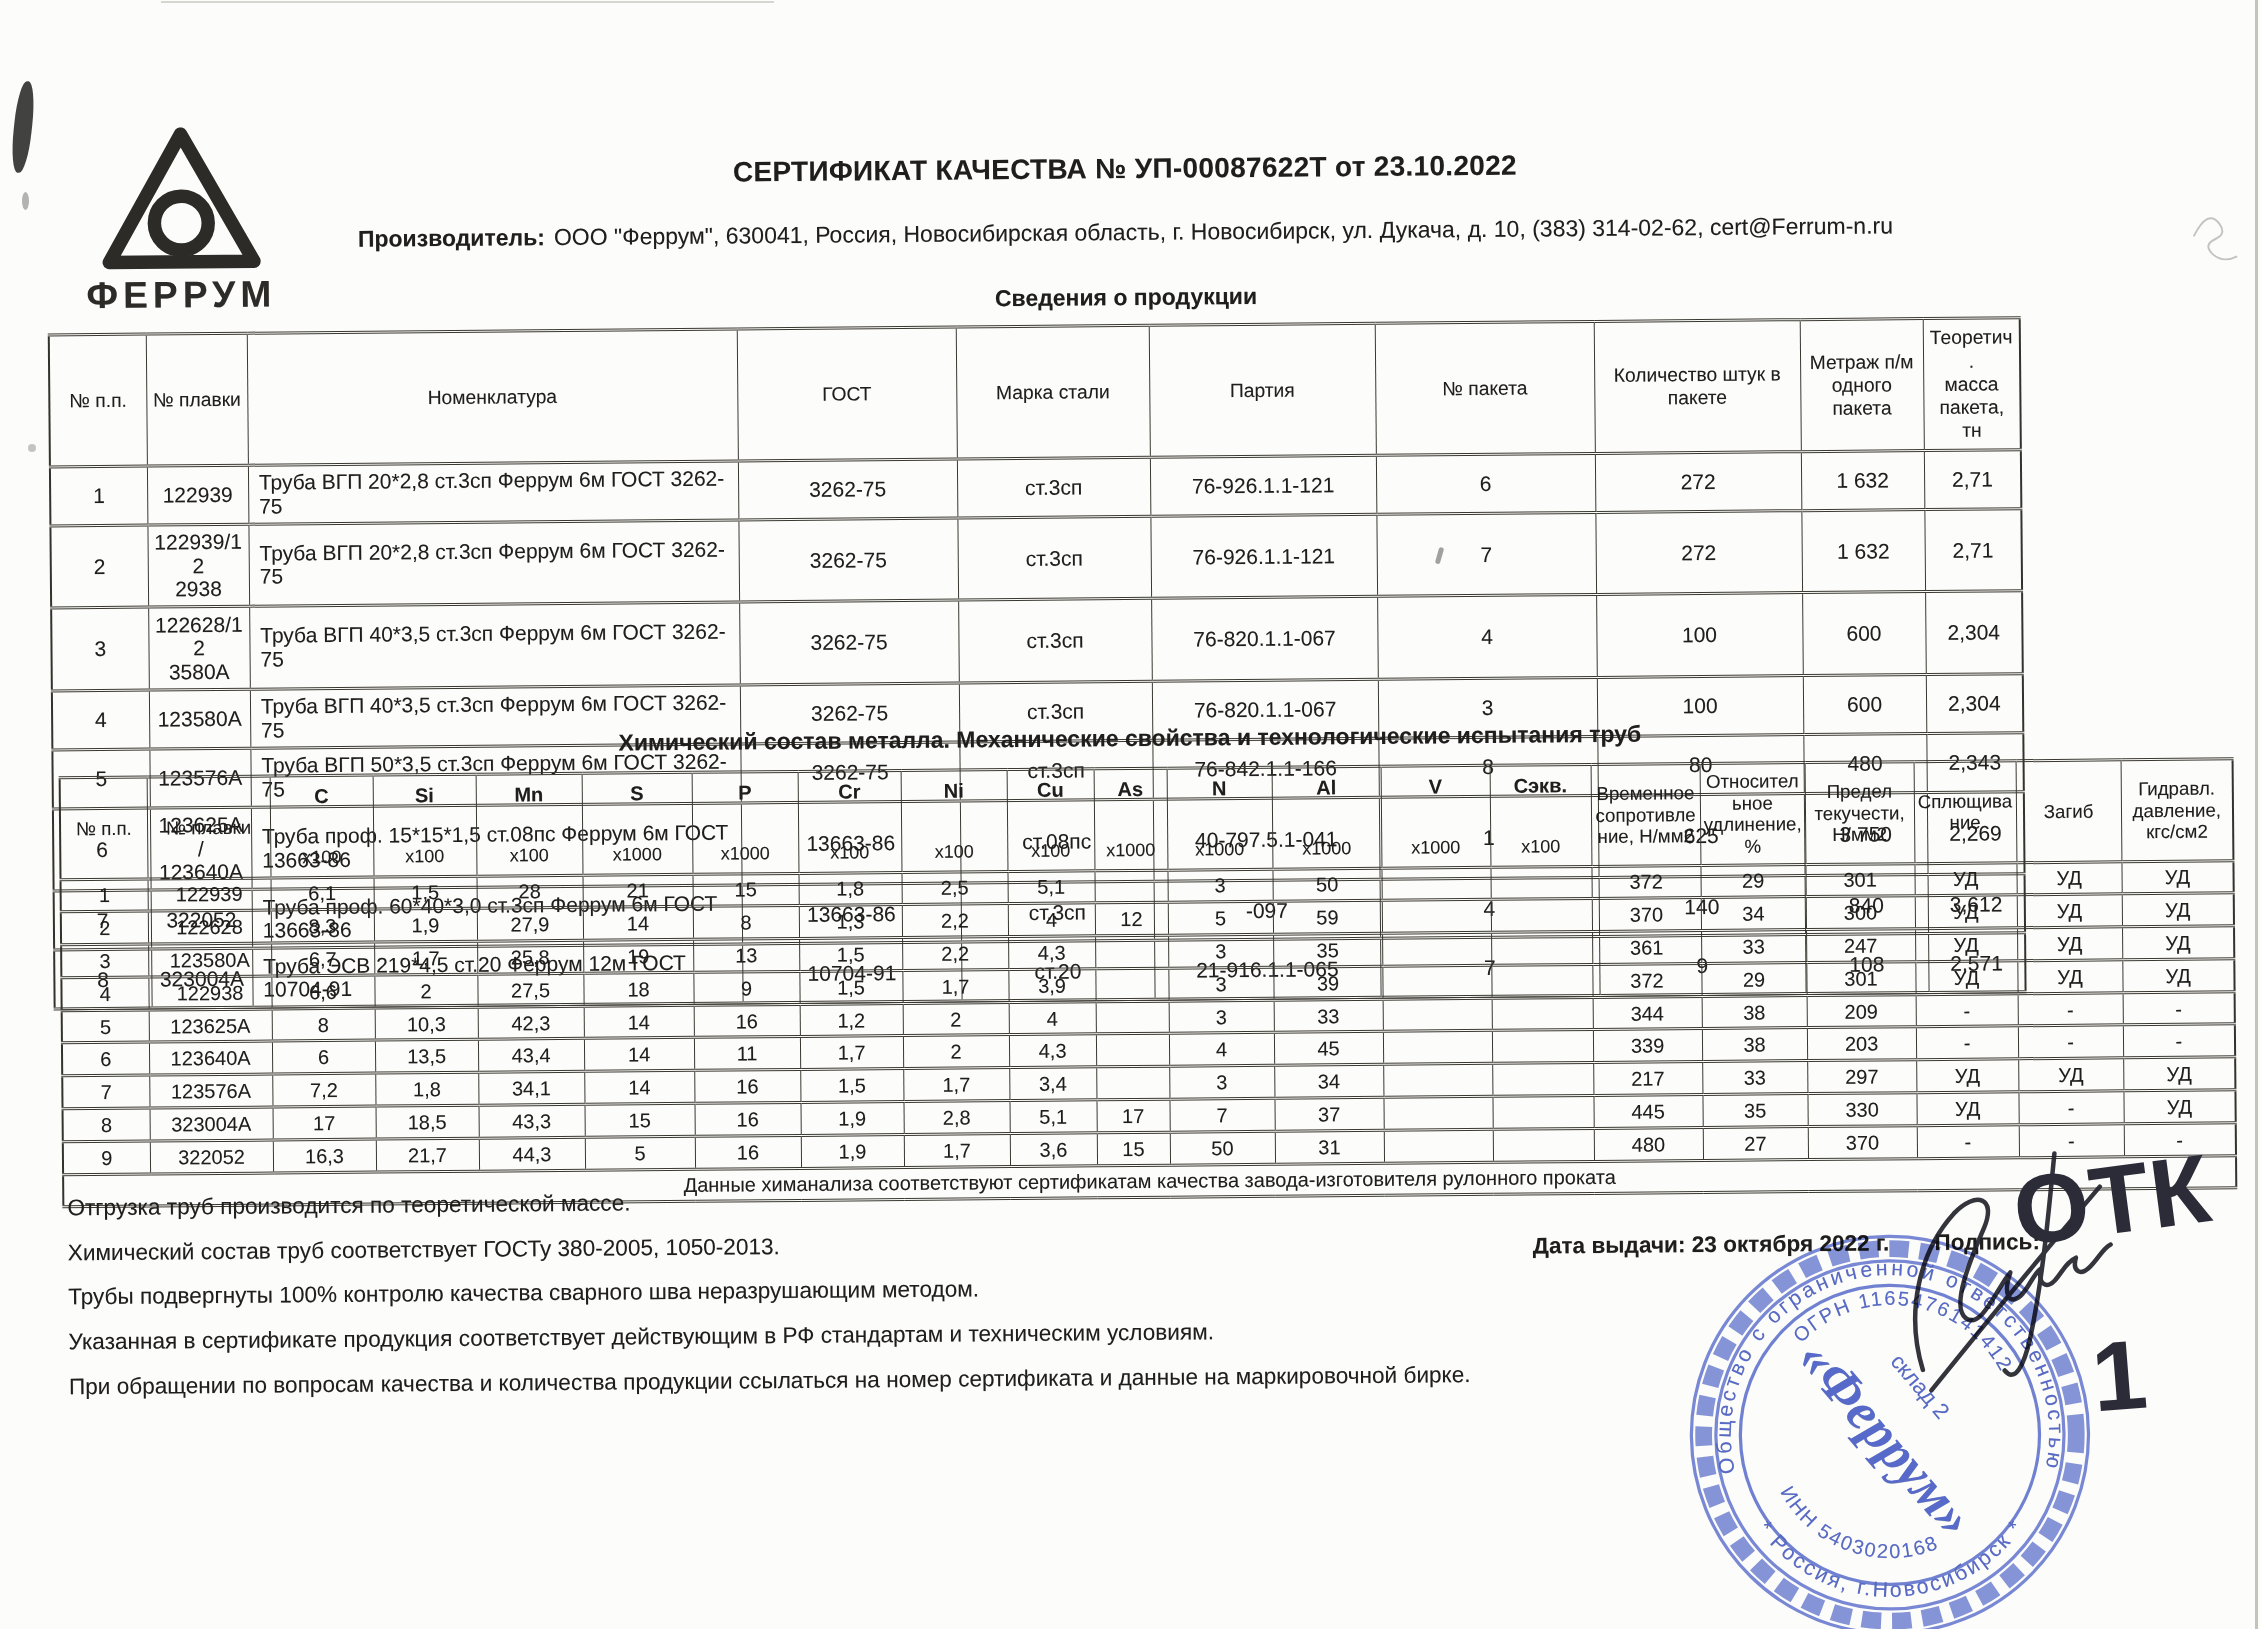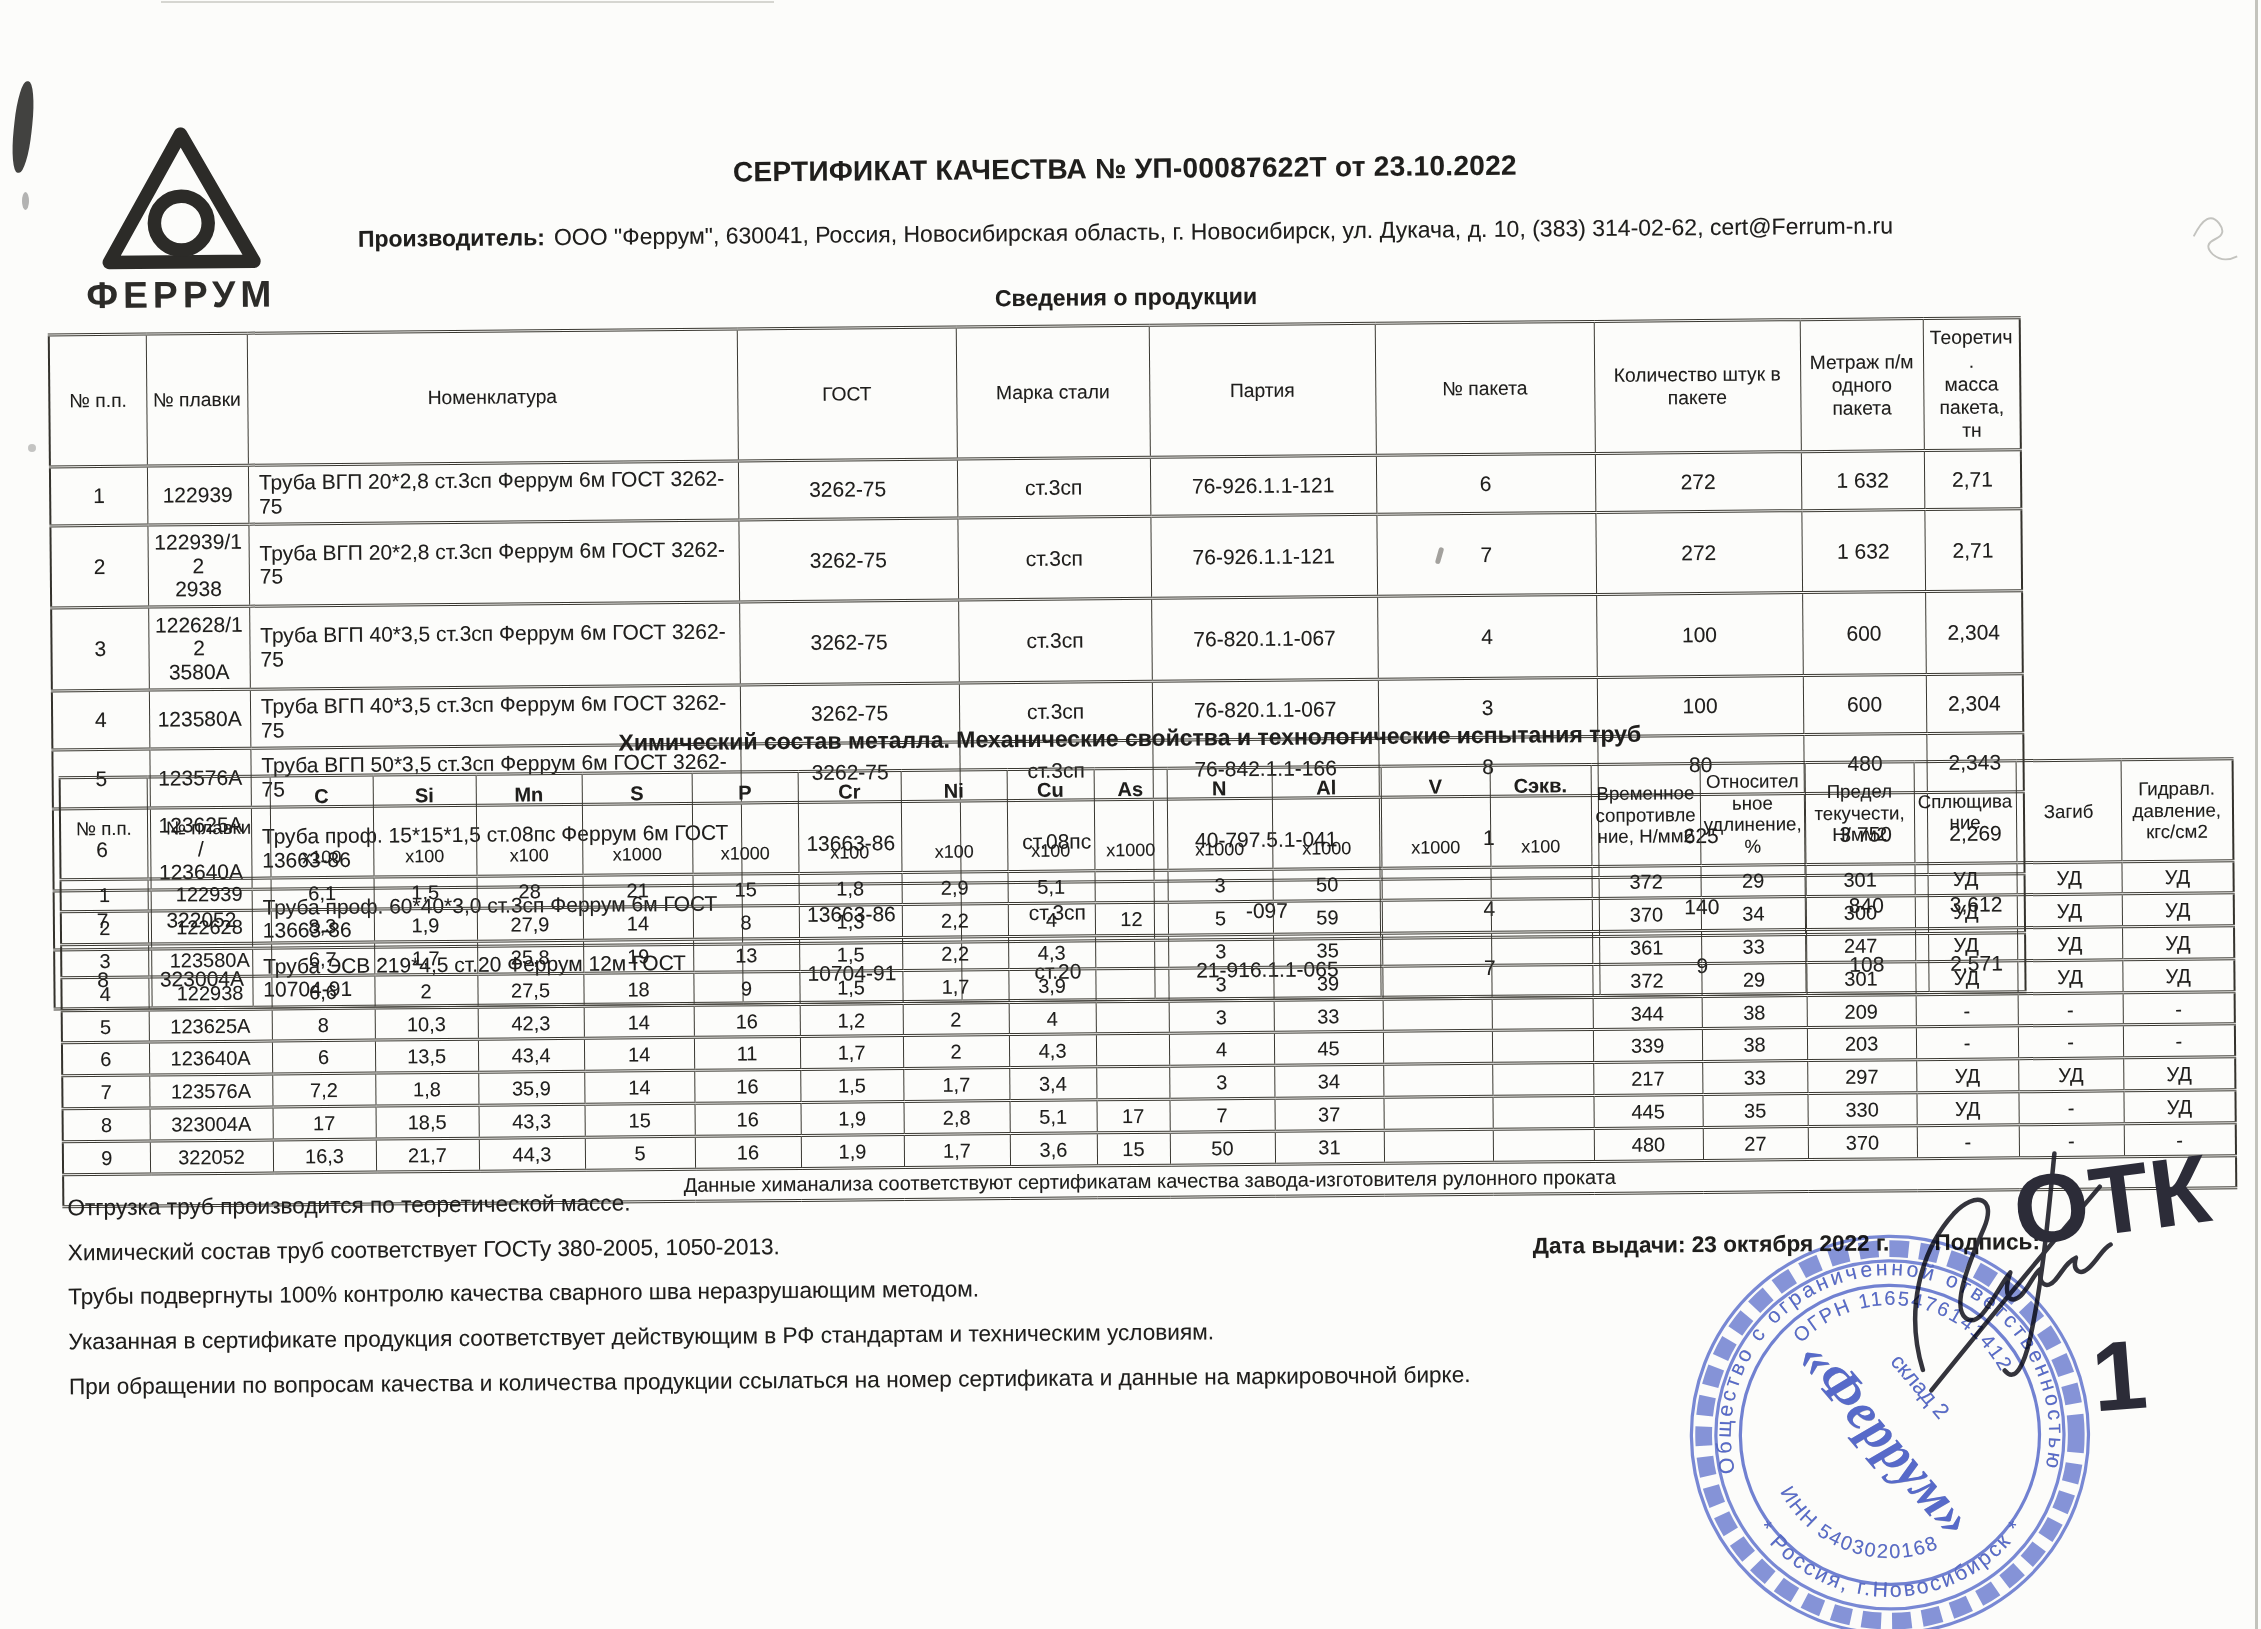--- a/index.html
+++ b/index.html
@@ -286,21 +286,21 @@
       <tbody>
           <tr>
             <td>1</td>
             <td>122939</td>
             <td>6,1</td>
             <td>1,5</td>
             <td>28</td>
             <td>21</td>
             <td>15</td>
             <td>1,8</td>
-            <td>2,9</td>
+            <td>2,5</td>
             <td>5,1</td>
             <td></td>
             <td>3</td>
             <td>50</td>
             <td></td>
             <td></td>
             <td>372</td>
             <td>29</td>
             <td>301</td>
             <td>УД</td>
@@ -420,21 +420,21 @@
             <td>203</td>
             <td>-</td>
             <td>-</td>
             <td>-</td>
           </tr>
           <tr>
             <td>7</td>
             <td>123576А</td>
             <td>7,2</td>
             <td>1,8</td>
-            <td>35,9</td>
+            <td>34,1</td>
             <td>14</td>
             <td>16</td>
             <td>1,5</td>
             <td>1,7</td>
             <td>3,4</td>
             <td></td>
             <td>3</td>
             <td>34</td>
             <td></td>
             <td></td>

